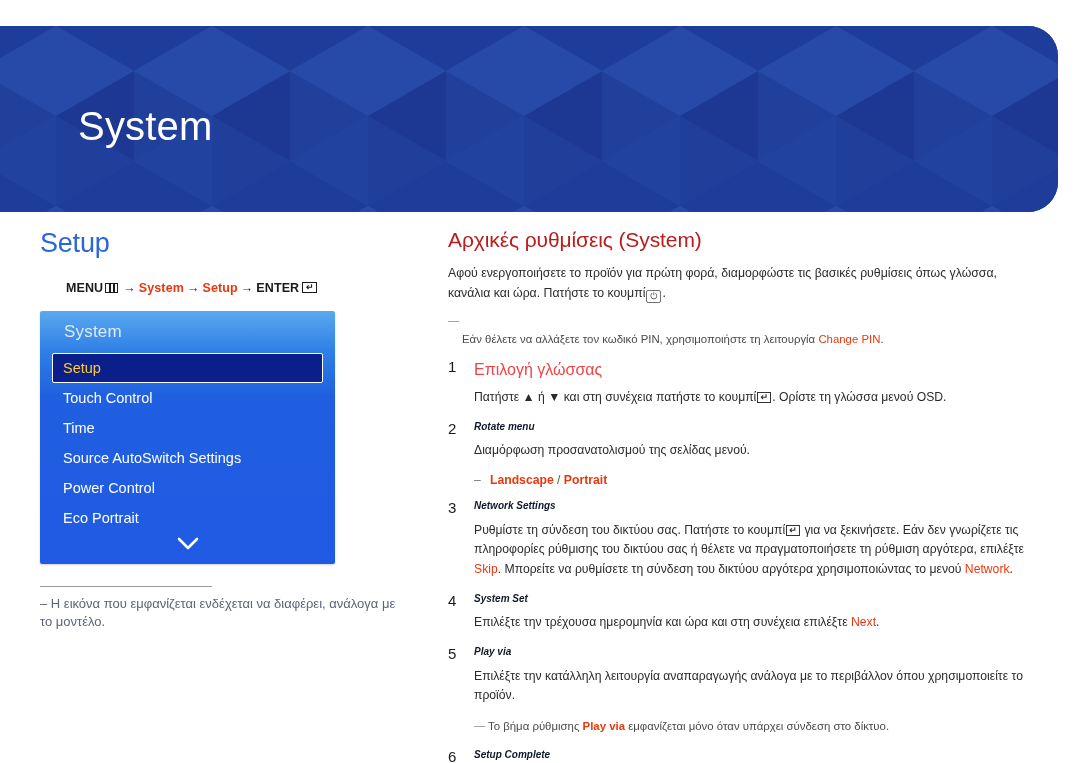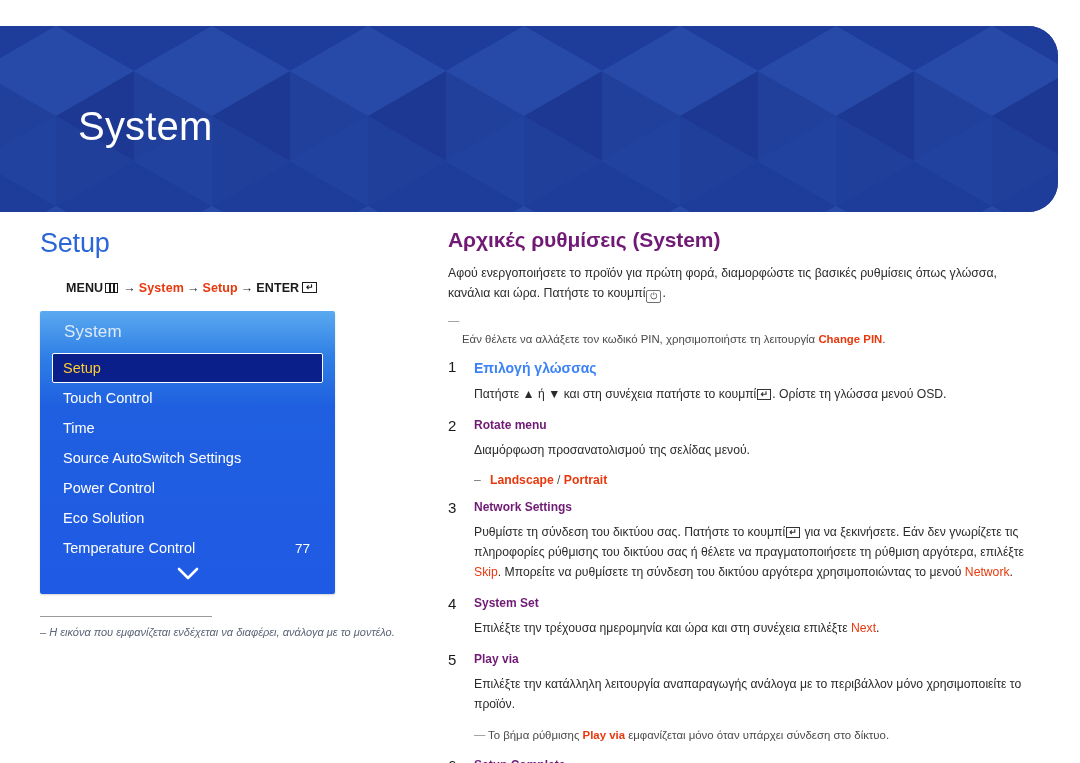--- a/index.html
+++ b/index.html
@@ -150,38 +150,37 @@
     padding: 4px 0 6px 0;
   }
 
   .left-note-rule {
     width: 172px;
     height: 1px;
     background: #9a9a9a;
     margin: 22px 0 8px 0;
   }
   .left-note {
-    font-size: 11px;
+    font-size: 13px;
     color: #5b6577;
     line-height: 1.4;
-    font-style: italic;
   }
 
   
   .right-col {
     position: absolute;
     left: 448px;
     top: 228px;
     width: 586px;
   }
   .right-title {
     font-size: 21px;
-    color: #701a75;
+    color: #b91c1c;
     margin: 0 0 12px 0;
-    font-weight: 700;
+    font-weight: 400;
     letter-spacing: -0.1px;
   }
   .intro {
     font-size: 12.3px;
     line-height: 1.62;
     color: #2b2b2b;
     margin: 0 0 8px 0;
   }
   .pwr-icon {
     display: inline-block;
@@ -204,44 +203,44 @@
     margin: 0 0 6px 0;
     padding-left: 14px;
     position: relative;
   }
   .note .dash {
     position: absolute;
     left: 0;
     top: -1px;
     color: #8a8a8a;
   }
-  .note .red { color: #e8380d; font-weight: bold; }
+  .note .red { color: #e8380d; font-weight: normal; }
 
   .steps { margin-top: 10px; }
   .step {
     position: relative;
     padding-left: 26px;
     margin-bottom: 2px;
   }
   .step-num {
     position: absolute;
     left: 0;
     top: 0;
     font-size: 15px;
     color: #1a1a1a;
     width: 16px;
   }
   .step-head {
-    font-size: 14px;
+    font-size: 16px;
     line-height: 1.45;
-    color: #3b82f6;
+    color: #ef4444;
     margin-bottom: 7px;
-    font-weight: bold;
-  }
-  .step-head.red { color: #701a75; font-weight: bold; font-size: 12px; }
+    font-weight: normal;
+  }
+  .step-head.red { color: #0f172a; font-weight: bold; font-size: 10px; font-style: italic; }
   .step-body {
     font-size: 12.2px;
     line-height: 1.62;
     color: #2b2b2b;
     margin-bottom: 12px;
   }
   .step-body .red { color: #e8380d; font-weight: normal; }
   .sub-bullet {
     font-size: 12.2px;
     color: #e8380d;
@@ -336,28 +335,24 @@
         <span class="label">Source AutoSwitch Settings</span>
         <span class="value"></span>
       </div>
 
       <div class="osd-item">
         <span class="label">Power Control</span>
         <span class="value"></span>
       </div>
 
       <div class="osd-item">
-        <span class="label">Eco Solution</span>
-        <span class="value"></span>
-      </div>
-
-      <div class="osd-item">
-        <span class="label">Temperature Control</span>
-        <span class="value">77</span>
-      </div>
+        <span class="label">Eco Portrait</span>
+        <span class="value"></span>
+      </div>
+
 
       <div class="osd-chevron">
         <svg width="22" height="13" viewBox="0 0 22 13">
           <polyline points="2,2 11,11 20,2" fill="none" stroke="#ffffff" stroke-width="2.6" stroke-linecap="round" stroke-linejoin="round"></polyline>
         </svg>
       </div>
     </div>
   </div>
 
   <div class="left-note-rule"></div>
@@ -410,21 +405,21 @@
       <div class="step-num">4</div>
       <div class="step-head red">System Set</div>
       <div class="step-body">
         <span>Επιλέξτε την τρέχουσα ημερομηνία και ώρα και στη συνέχεια επιλέξτε </span><span class="red">Next</span><span>.</span>
       </div>
     </div>
 
     <div class="step">
       <div class="step-num">5</div>
       <div class="step-head red">Play via</div>
-      <div class="step-body">Επιλέξτε την κατάλληλη λειτουργία αναπαραγωγής ανάλογα με το περιβάλλον μόνο χρησιμοποιείτε το προϊόν.</div>
+      <div class="step-body">Επιλέξτε την κατάλληλη λειτουργία αναπαραγωγής ανάλογα με το περιβάλλον όπου χρησιμοποιείτε το προϊόν.</div>
       <div class="step-note">
         <span class="dash">—</span><span>Το βήμα ρύθμισης </span><span class="red">Play via</span><span> εμφανίζεται μόνο όταν υπάρχει σύνδεση στο δίκτυο.</span>
       </div>
     </div>
 
     <div class="step">
       <div class="step-num">6</div>
       <div class="step-head red">Setup Complete</div>
 
     </div>

